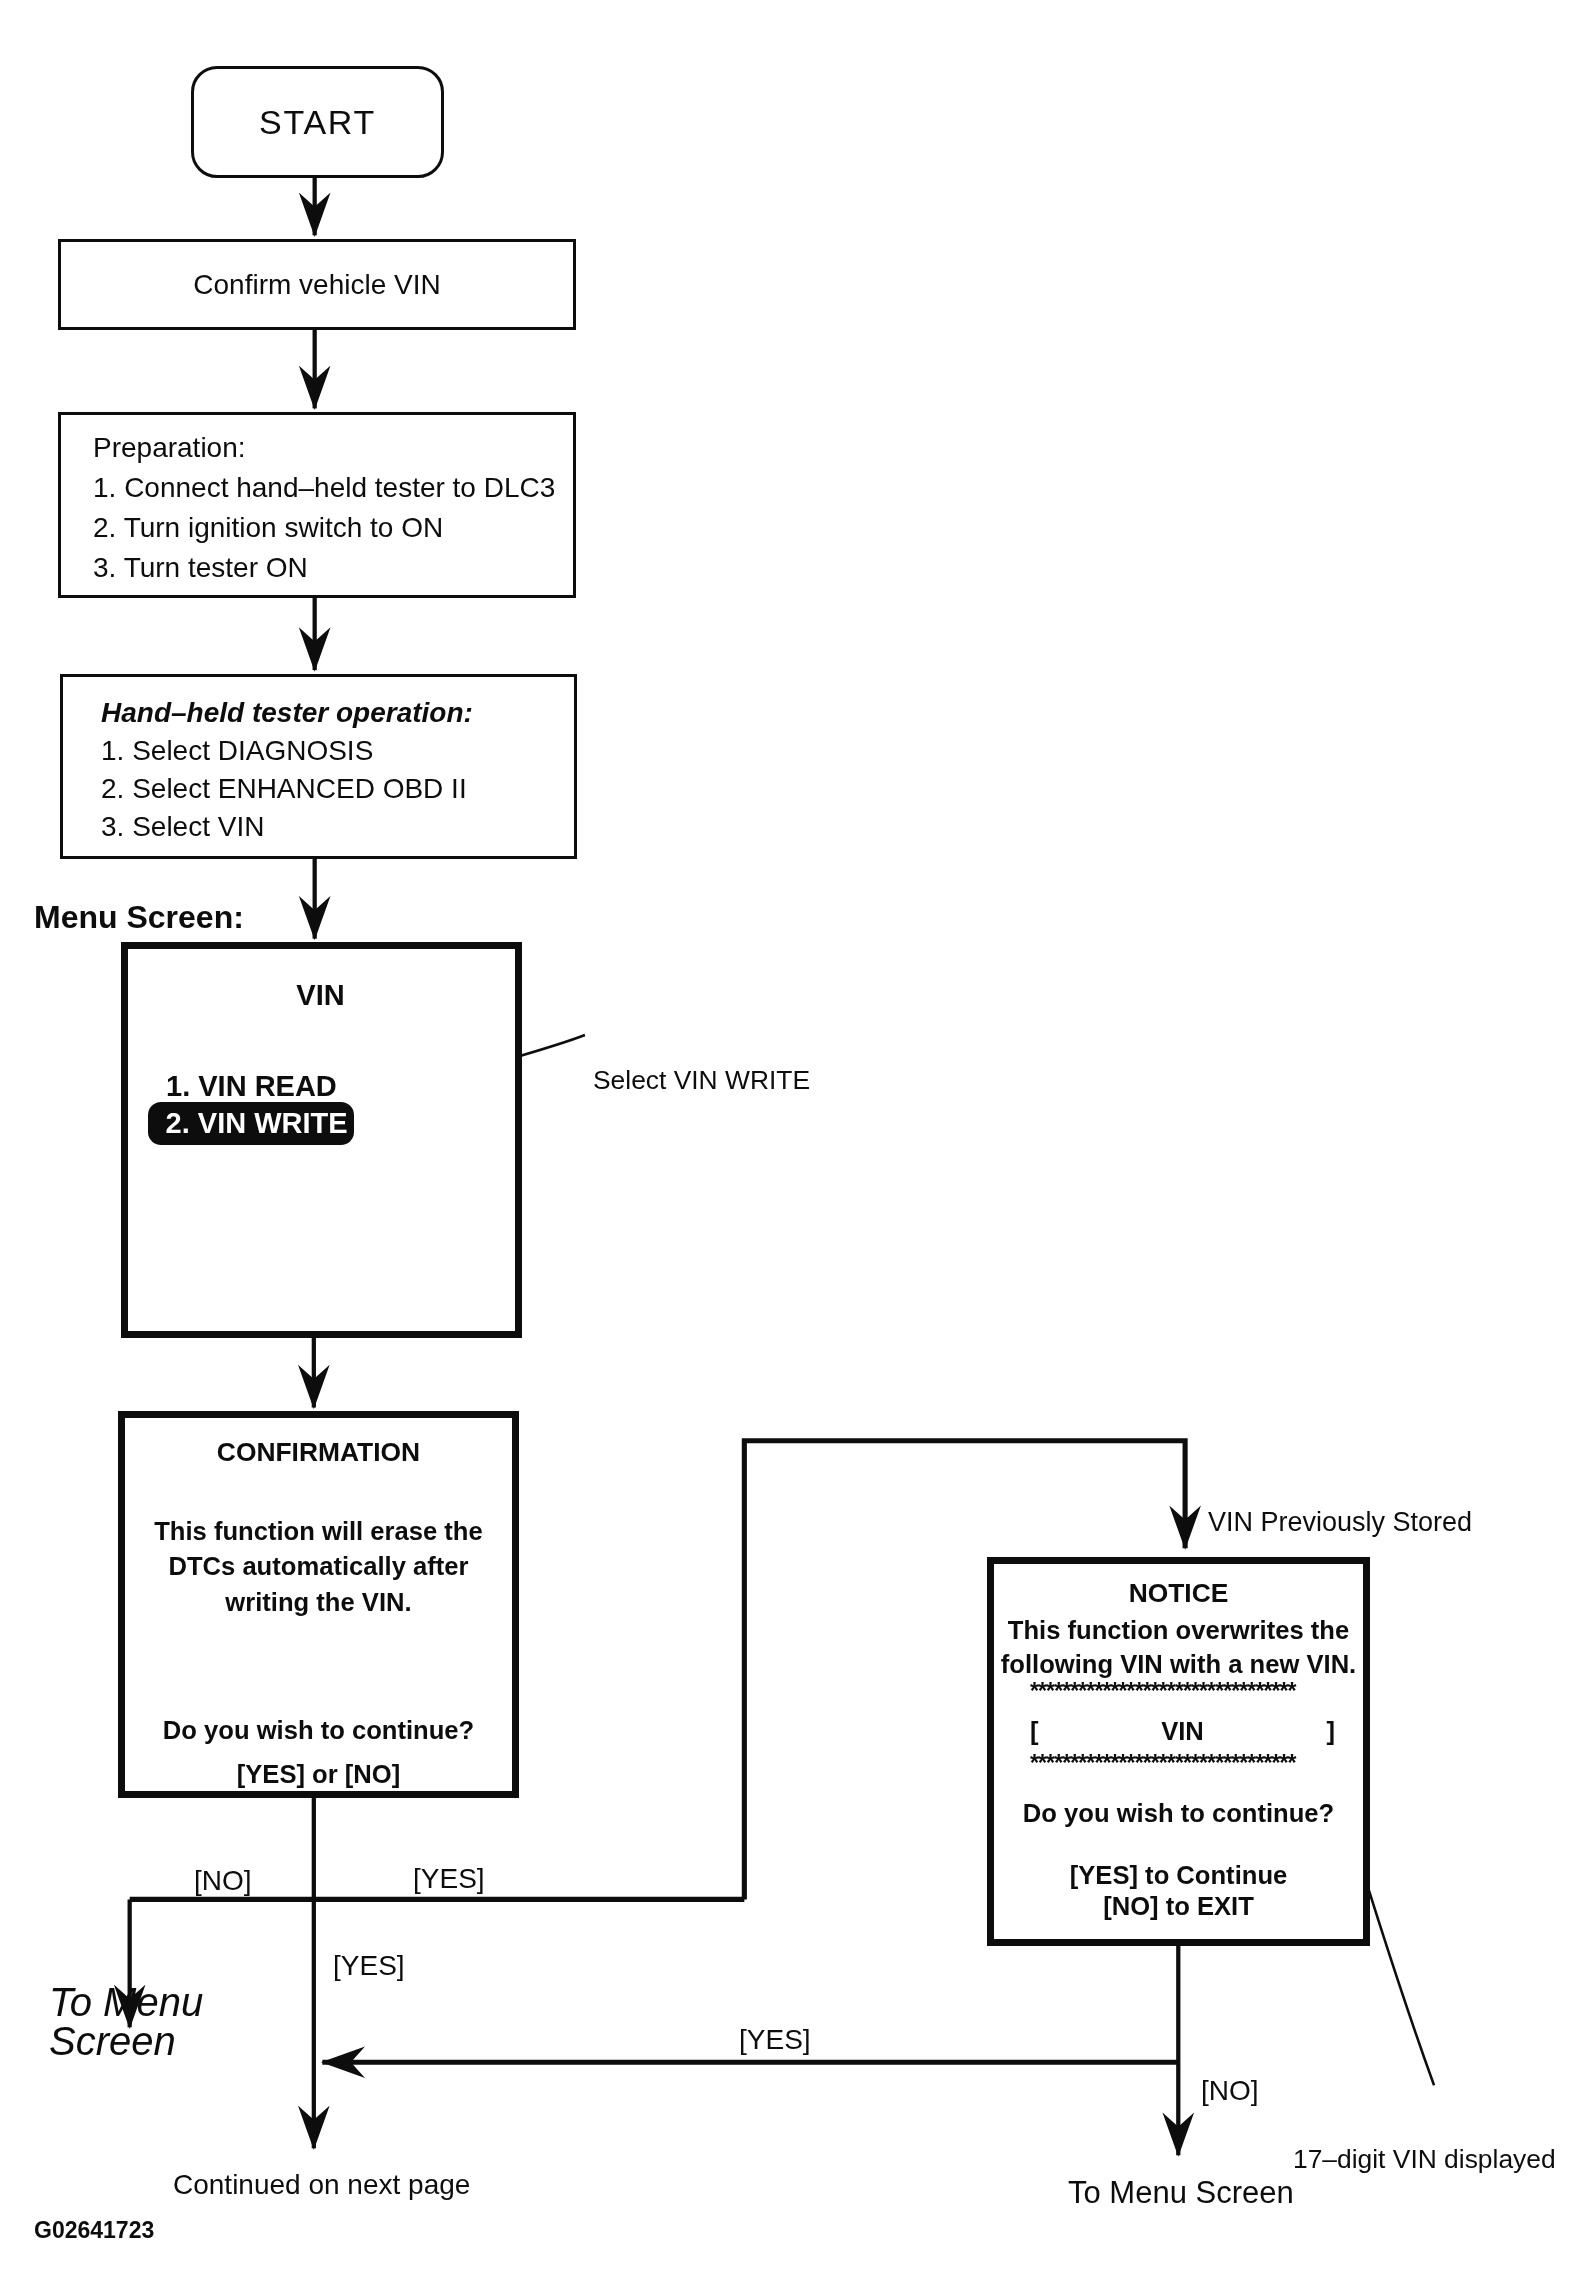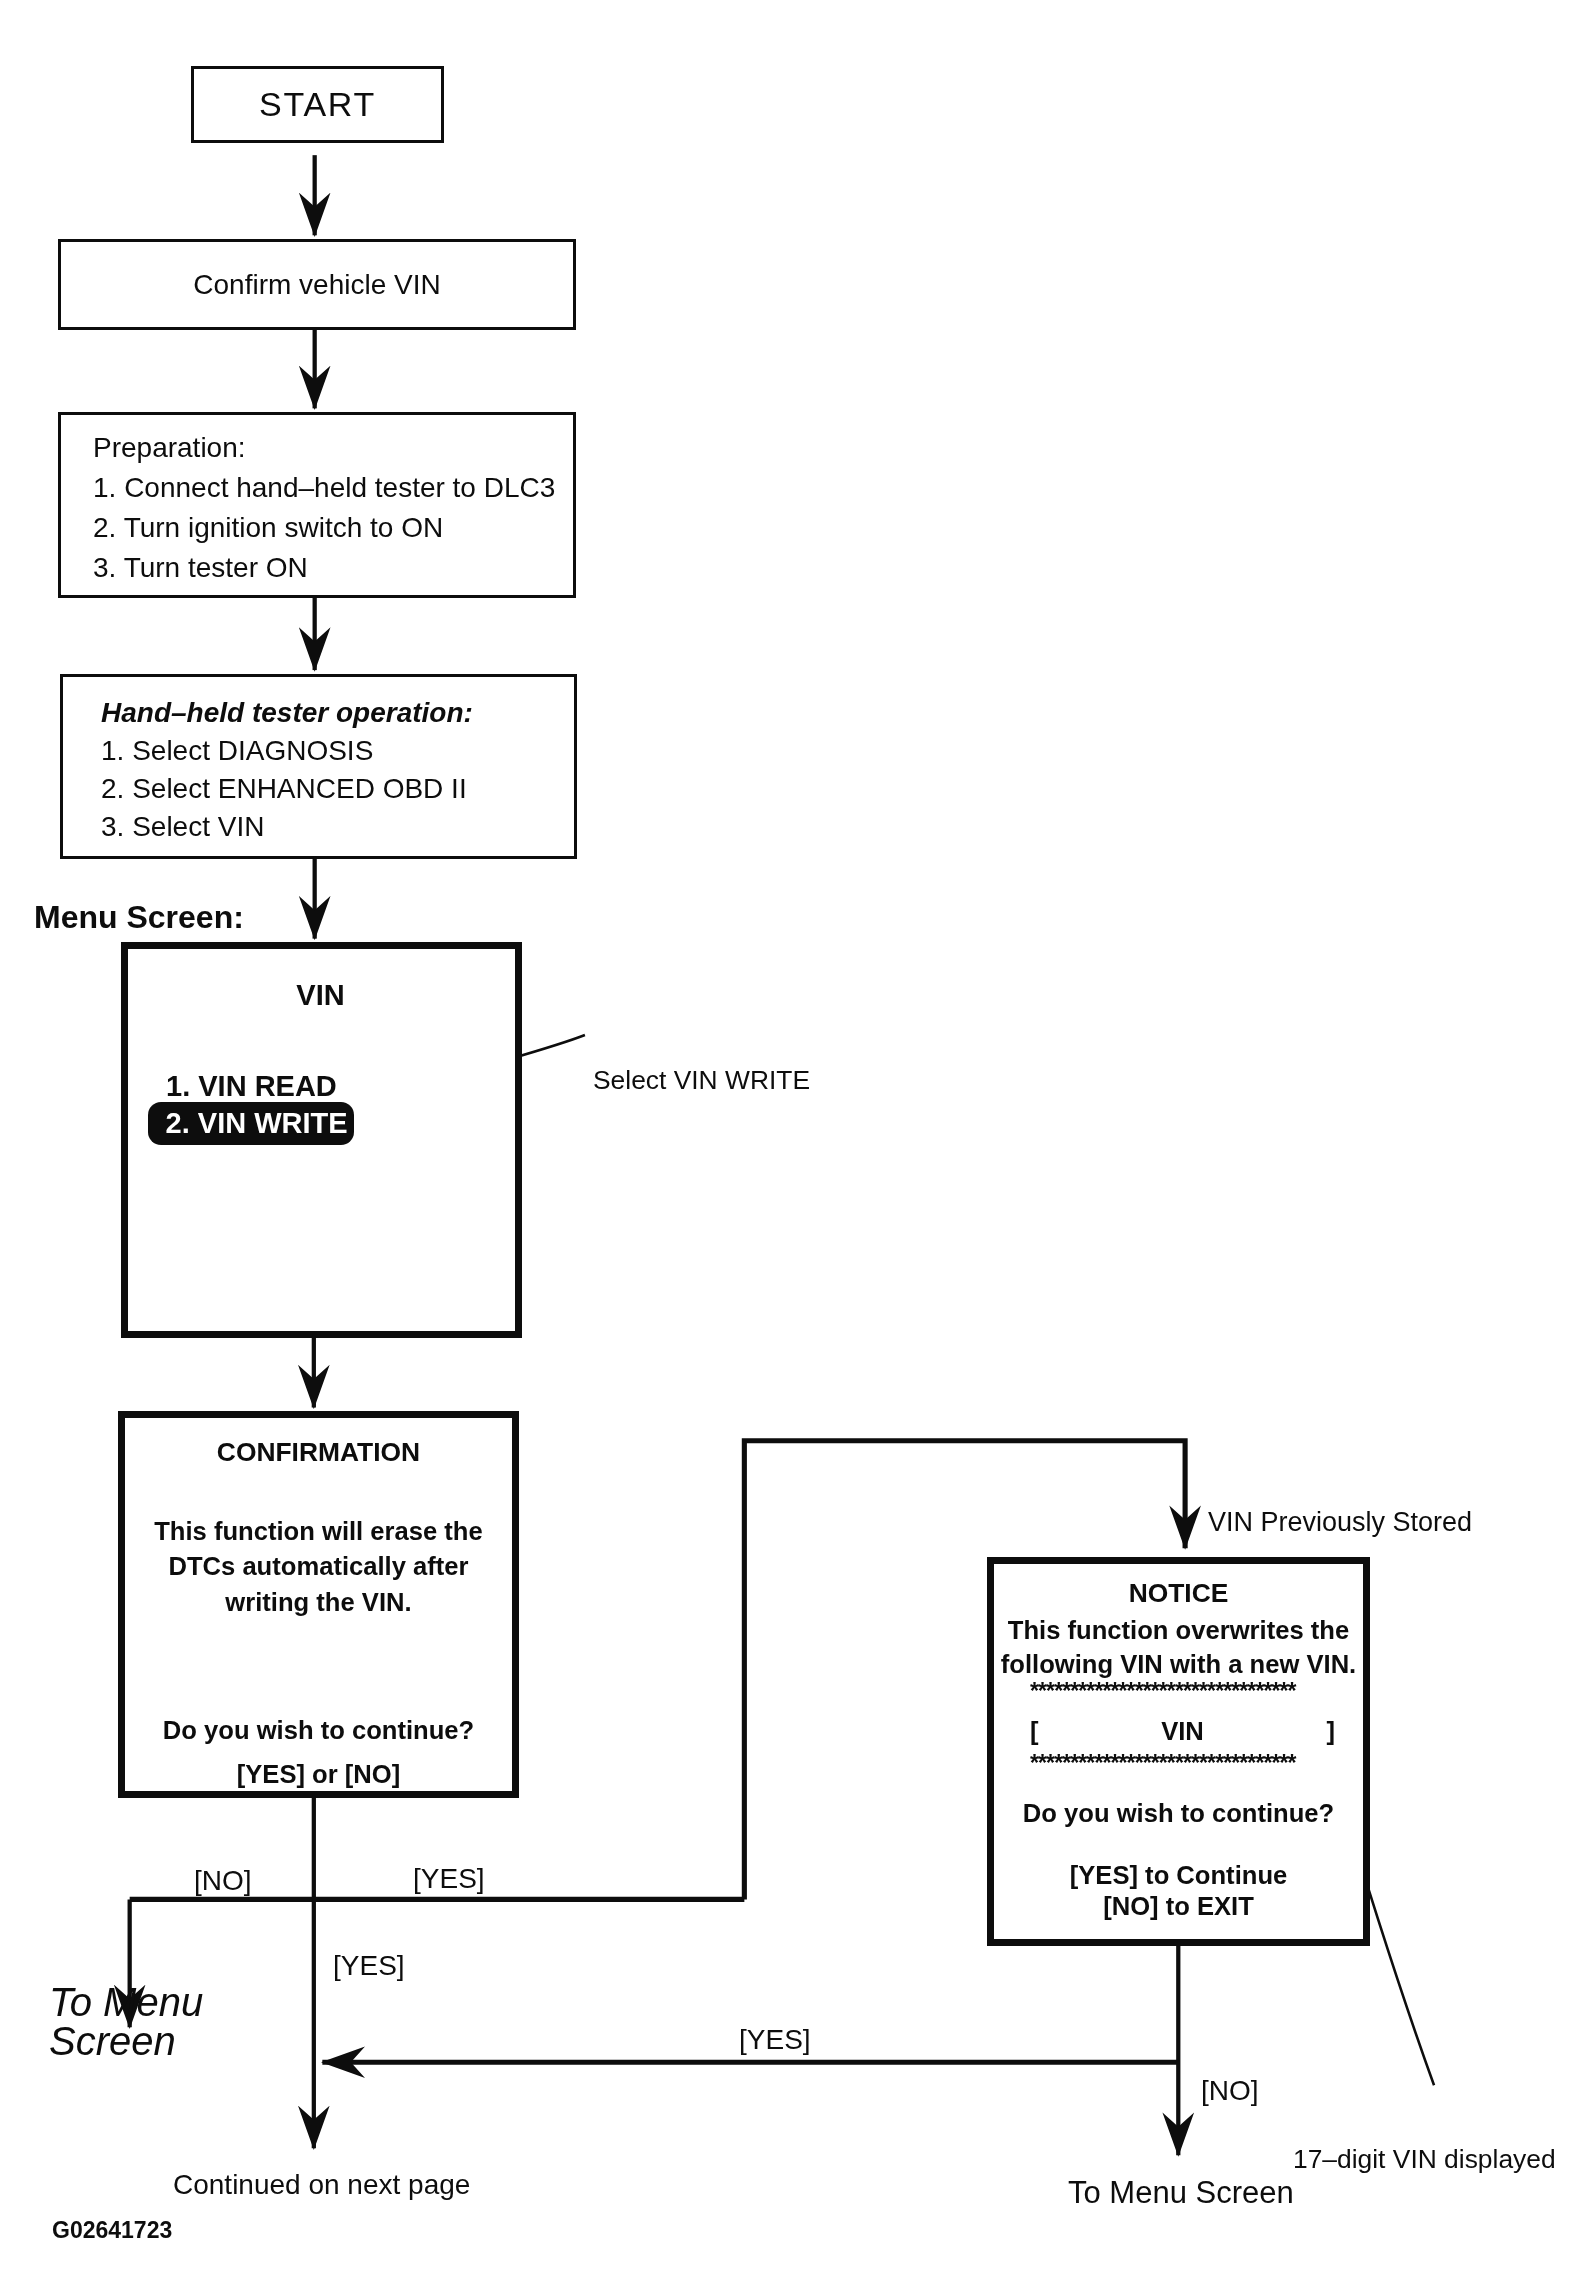--- a/index.html
+++ b/index.html
@@ -89,21 +89,21 @@
 
     <line x1="1382" y1="2282" x2="1382" y2="2528" stroke="#0d0d0d" stroke-width="5" marker-end="url(#ah)"></line>
 
     <line x1="1382" y1="2419" x2="378" y2="2419" stroke="#0d0d0d" stroke-width="6" marker-end="url(#ah)"></line>
 
     <path d="M 686,1214 C 630,1236 520,1262 412,1297" fill="none" stroke="#0d0d0d" stroke-width="3"></path>
 
     <path d="M 1548,2028 C 1590,2170 1640,2330 1682,2446" fill="none" stroke="#0d0d0d" stroke-width="3"></path>
   </svg>
 
-  <div class="box center-flex" style="left:191px;top:66px;width:253px;height:77px;">
+  <div class="box center-flex" style="left:191px;top:66px;width:253px;height:112px;border-radius:26px;">
     <span class="start-label">START</span>
   </div>
 
   <div class="box center-flex" style="left:58px;top:239px;width:518px;height:91px;">
     <span class="body-text">Confirm vehicle VIN</span>
   </div>
 
   <div class="box" style="left:58px;top:412px;width:518px;height:186px;">
     <div class="body-text list" style="padding:13px 0 0 32px;">
       <div>Preparation:</div>
@@ -166,16 +166,16 @@
   <div class="txt small-label" style="left:739px;top:2023px;">[YES]</div>
   <div class="txt small-label" style="left:1201px;top:2074px;">[NO]</div>
 
   <div class="txt" style="left:49px;top:1983px;font-size:40px;line-height:39px;white-space:normal;width:222px;font-style:italic;">
     <div>To Menu</div>
     <div>Screen</div>
   </div>
   <div class="txt" style="left:173px;top:2168px;font-size:28px;">Continued on next page</div>
   <div class="txt" style="left:1068px;top:2174px;font-size:31px;">To Menu Screen</div>
   <div class="txt annot" style="left:1293px;top:2099px;">17–digit VIN displayed</div>
-  <div class="txt fig-id" style="left:52px;top:2217px;">G02641723</div>
+  <div class="txt fig-id" style="left:34px;top:2217px;">G02641723</div>
 
 </div>
 
 
 </body></html>

